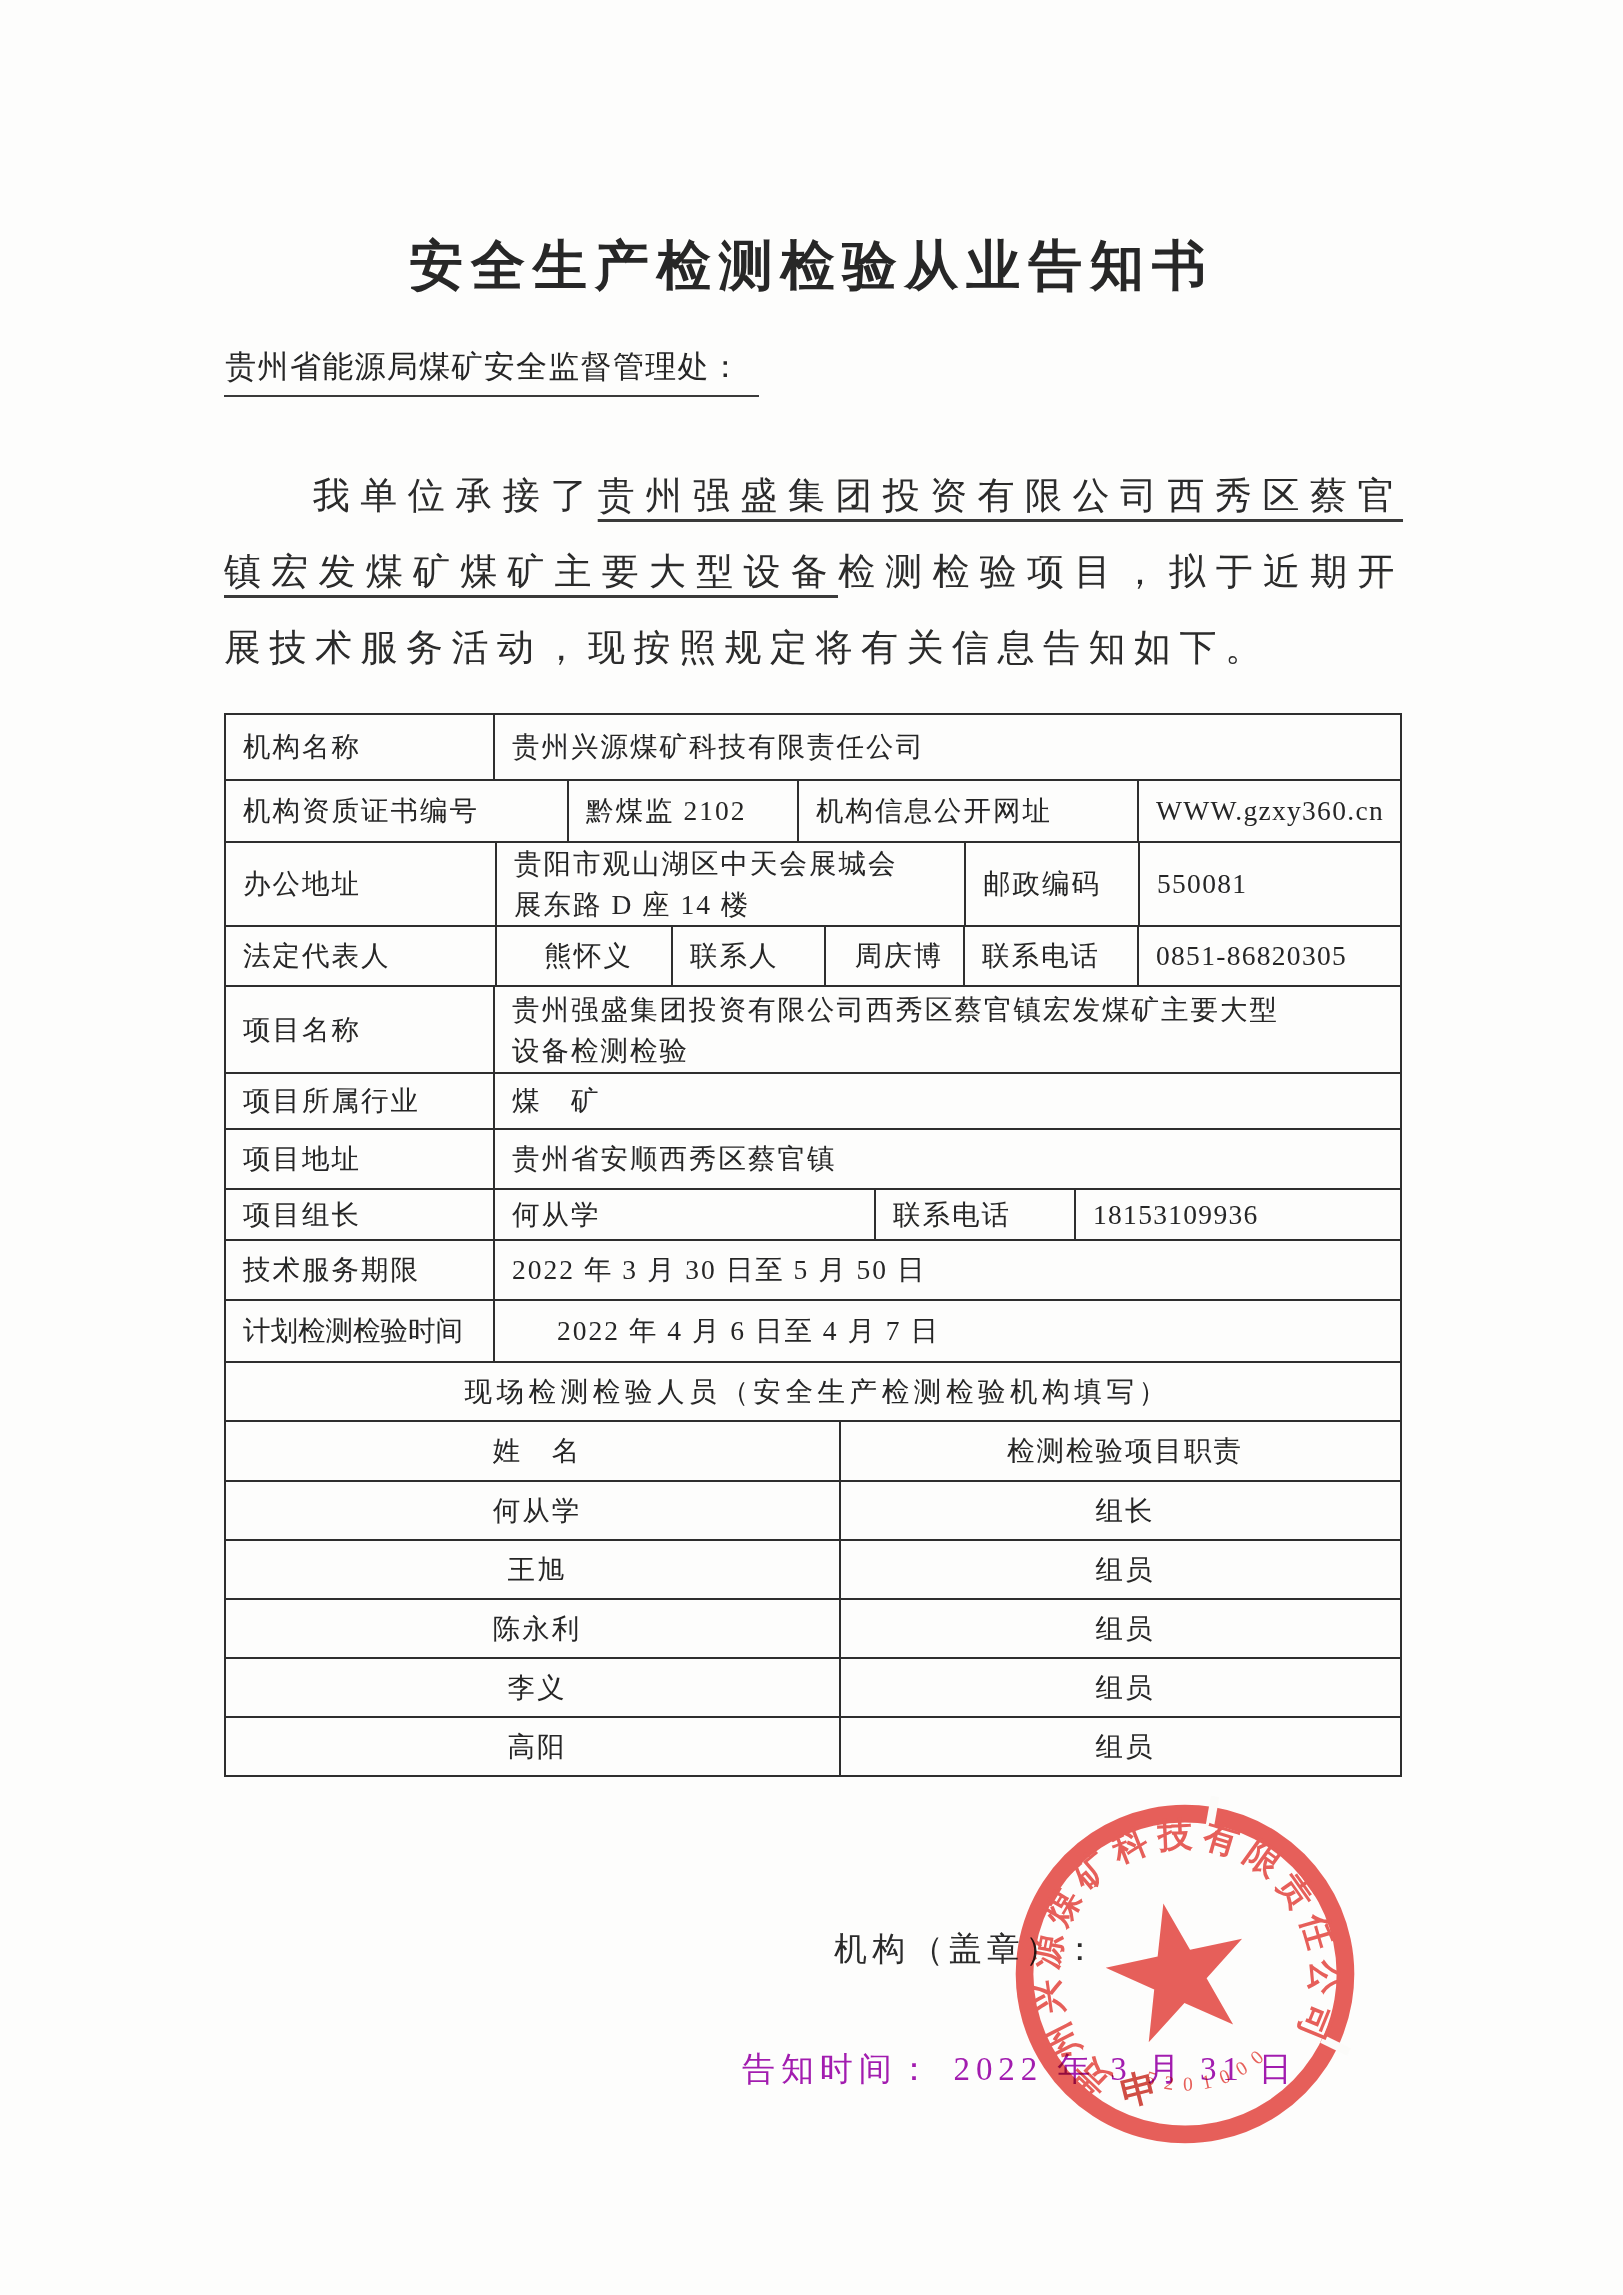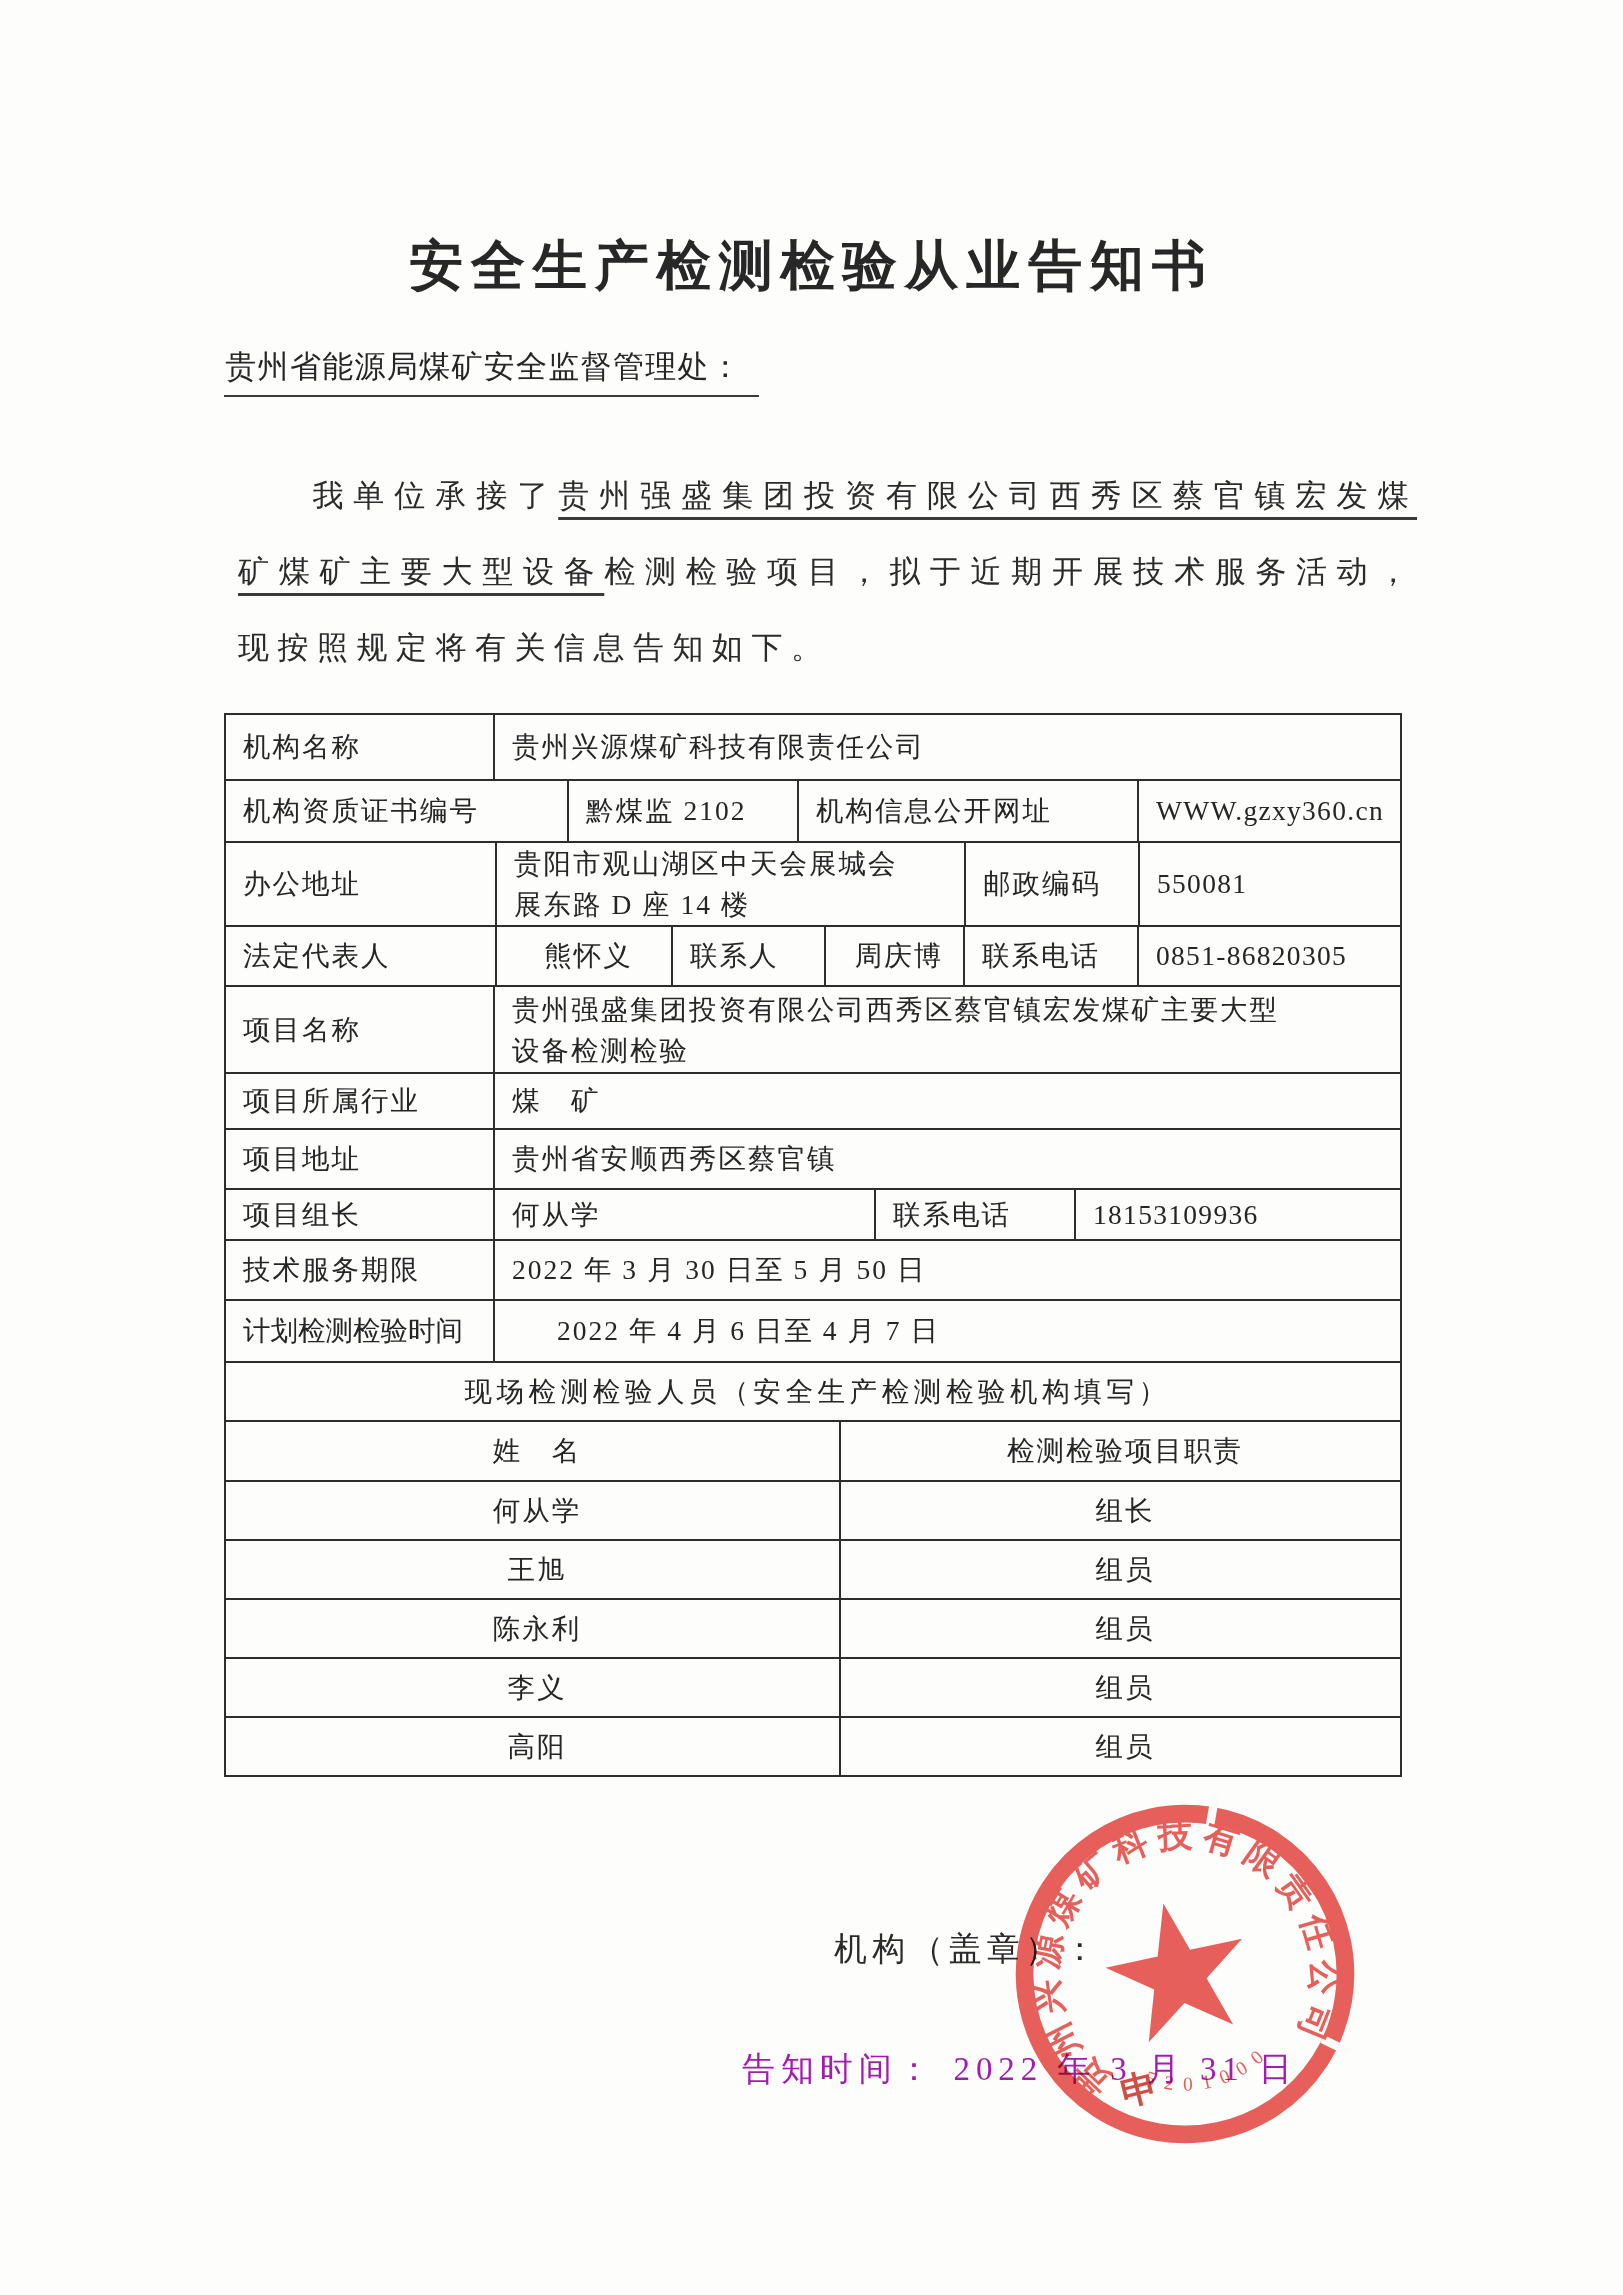--- a/index.html
+++ b/index.html
@@ -17,22 +17,22 @@
     letter-spacing:7.9px;color:#272727;
   }
   .addressee{
     position:absolute;left:224px;top:346px;
     font-size:31px;color:#262626;
     border-bottom:2.6px solid #3a3a3a;
     padding:0 17px 6.5px 1.3px;
     letter-spacing:1.3px;
   }
   .body-par{
-    position:absolute;left:238px;top:458px;width:1179px;
-    font-size:31px;line-height:76px;
+    position:absolute;left:224px;top:458px;width:1179px;
+    font-size:37px;line-height:76px;
     text-align:justify;text-justify:inter-character;
     letter-spacing:8.5px;color:#2b2b2b;
     text-indent:2.4em;
   }
   .body-par .u{
     text-decoration:underline;
     text-decoration-thickness:2.6px;
     text-underline-offset:10.5px;
     text-decoration-color:#3a3a3a;
   }

